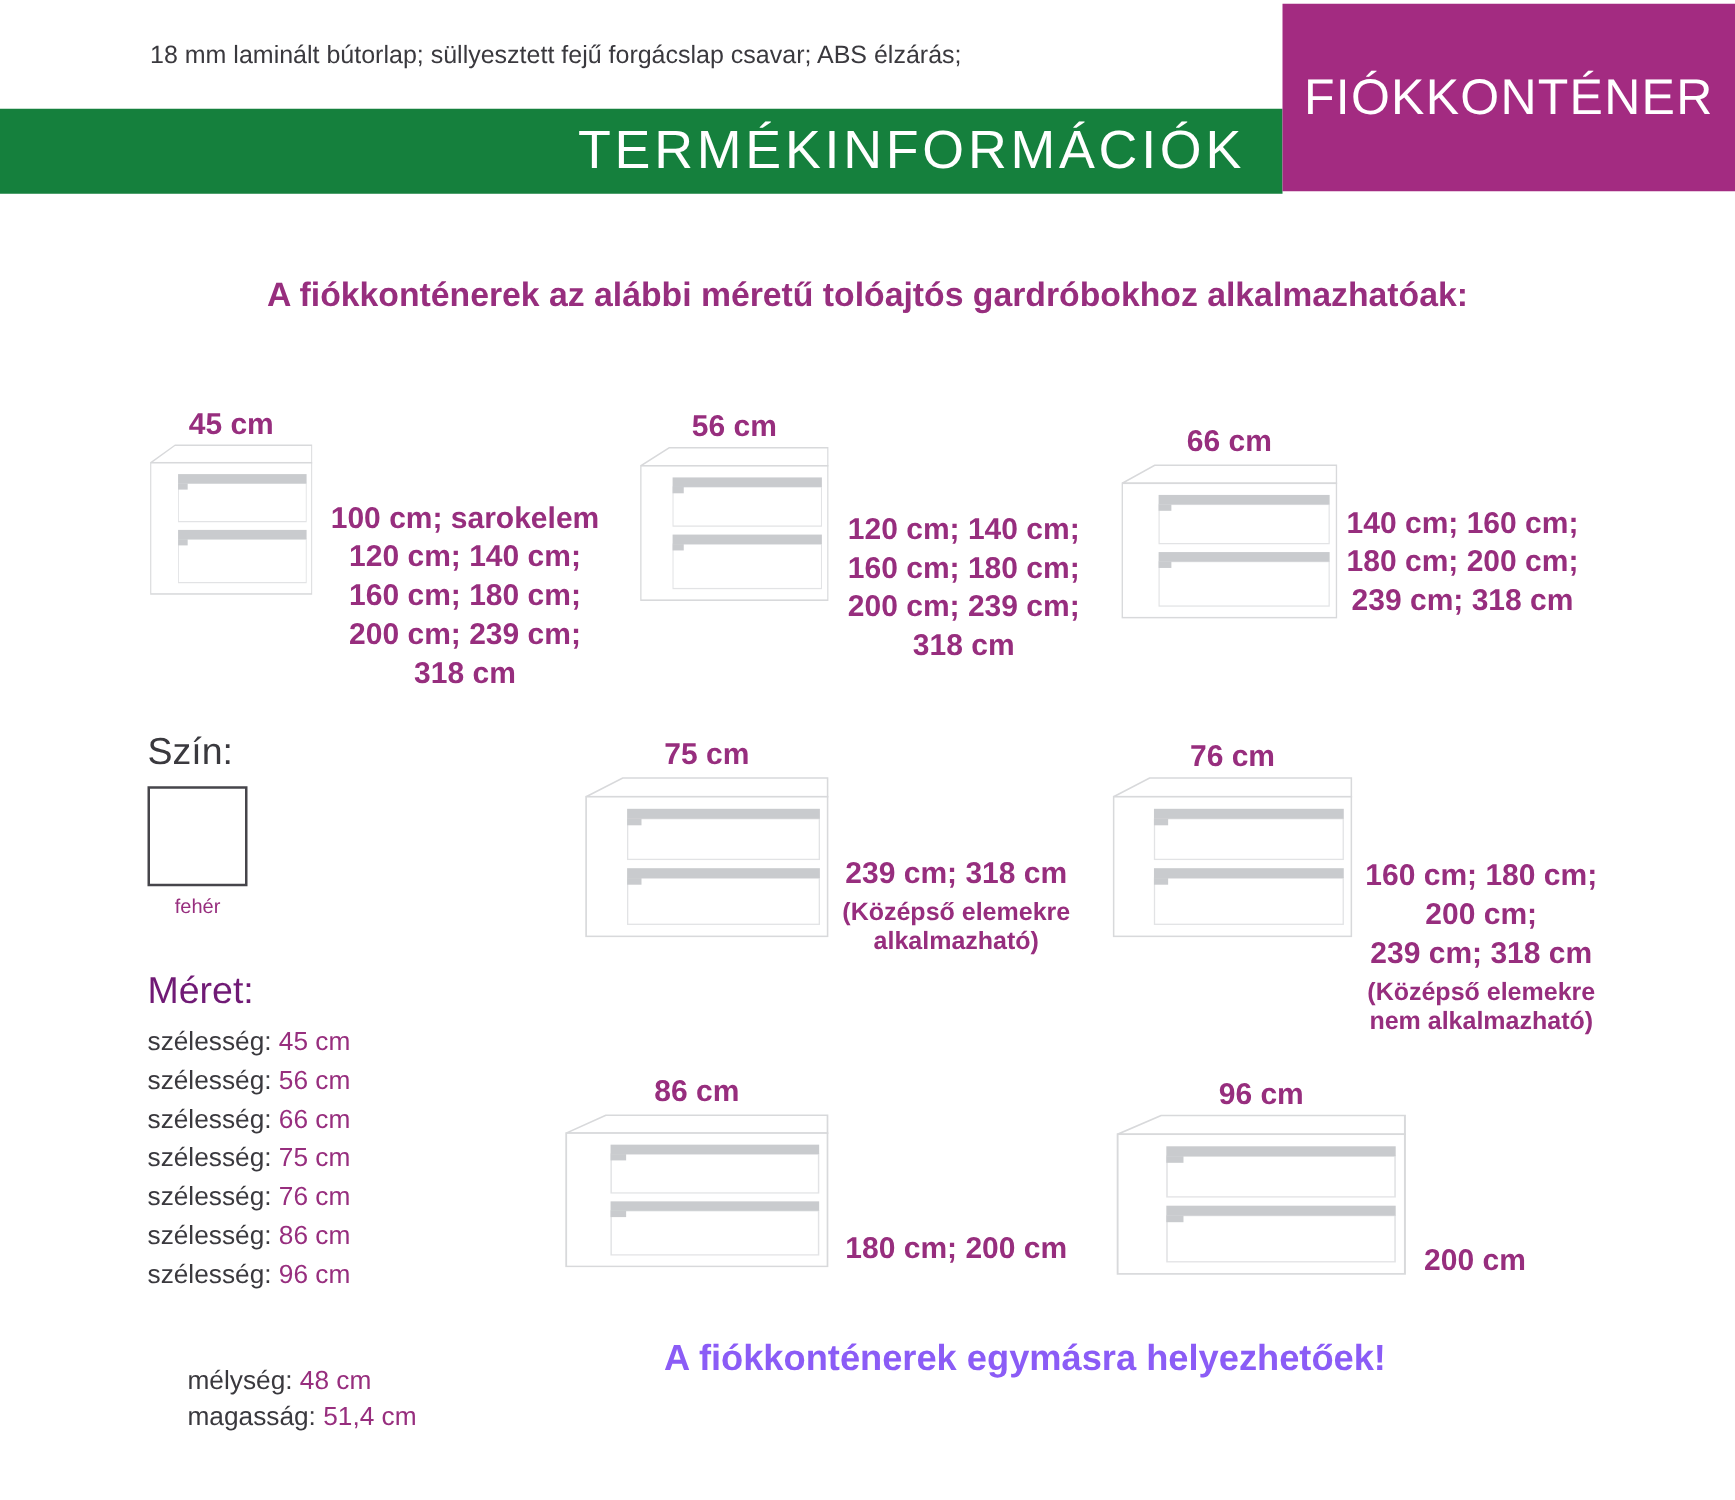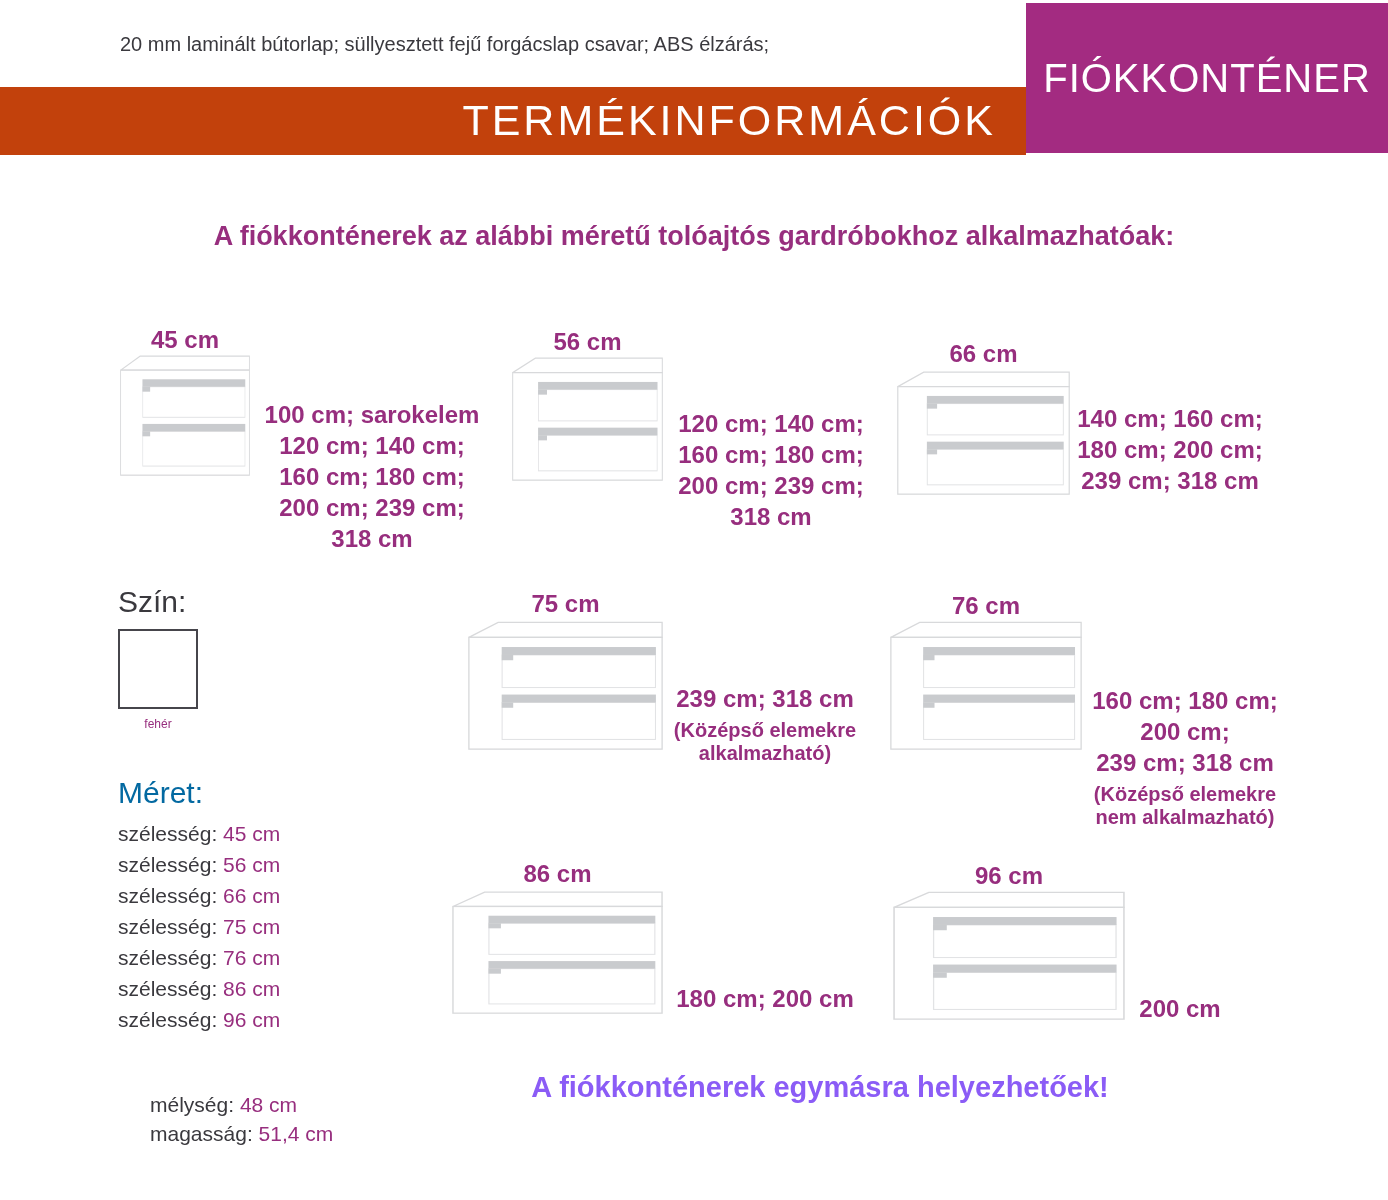--- a/index.html
+++ b/index.html
@@ -6,21 +6,21 @@
   body{
     width:1388px;height:1200px;position:relative;background:#ffffff;
     font-family:"Liberation Sans", sans-serif;overflow:hidden;
     -webkit-font-smoothing:antialiased;
   }
   .abs{position:absolute;}
 
   
   #materials{left:120px;top:30px;width:880px;font-size:20px;line-height:28px;
     color:#3A393E;font-weight:500;}
-  #banner-dark{left:0;top:87px;width:1026px;height:68px;background:#c2410c;
+  #banner-dark{left:0;top:87px;width:1026px;height:68px;background:#15803d;
     color:#ffffff;font-size:43px;font-weight:500;letter-spacing:3px;
     text-align:right;line-height:66px;padding-right:30px;box-sizing:border-box;}
   #banner-magenta{left:1026px;top:3px;width:362px;height:150px;background:#A32B81;
     color:#ffffff;display:flex;align-items:center;justify-content:center;
     font-size:40px;font-weight:500;letter-spacing:1px;}
   #intro{left:0;top:221px;width:1388px;text-align:center;font-size:27px;
     font-weight:600;color:#972E7E;}
 
   
   .card{position:absolute;}
@@ -66,39 +66,39 @@
   .card-6{left:893px;top:862px;}
   .card-6 .cab-label{width:232px;}
   .card-6 .cabinet{top:26px;left:0;width:232px;height:132px;}
   .card-6 .sizes{left:187px;top:84px;width:200px;}
 
   
   #color-section{left:118px;top:585px;}
   #color-heading{font-size:30px;font-weight:500;color:#3A393E;}
   #color-swatch{width:76px;height:76px;background:#FFFFFF;border:2px solid #46454B;
     margin-top:10px;}
-  #swatch-label{width:80px;text-align:center;font-size:12px;font-weight:500;
+  #swatch-label{width:80px;text-align:center;font-size:16px;font-weight:500;
     color:#972E7E;margin-top:8px;}
 
   
-  #size-heading{left:118px;top:776px;font-size:30px;font-weight:500;color:#0369a1;}
+  #size-heading{left:118px;top:776px;font-size:30px;font-weight:500;color:#701a75;}
   #widths{left:118px;top:818px;font-size:21px;line-height:31px;}
   .dim-line{white-space:nowrap;}
   .dim-label{color:#3A393E;font-weight:500;}
   .dim-value{color:#972E7E;font-weight:500;}
   #depth-height{left:118px;top:1090px;font-size:21px;line-height:29px;margin-left:32px;}
 
   #footer-note{left:390px;top:1071px;width:860px;text-align:center;font-size:29px;
     font-weight:600;color:#8b5cf6;}
 </style>
 </head>
 <body>
 
 <div class="abs" id="materials">
-  <div>20 mm laminált bútorlap; süllyesztett fejű forgácslap csavar; ABS élzárás;</div>
+  <div>18 mm laminált bútorlap; süllyesztett fejű forgácslap csavar; ABS élzárás;</div>
 </div>
 
 <div class="abs" id="banner-dark">
   <span>TERMÉKINFORMÁCIÓK</span>
 </div>
 
 <div class="abs" id="banner-magenta">
   <span>FIÓKKONTÉNER</span>
 </div>
 

